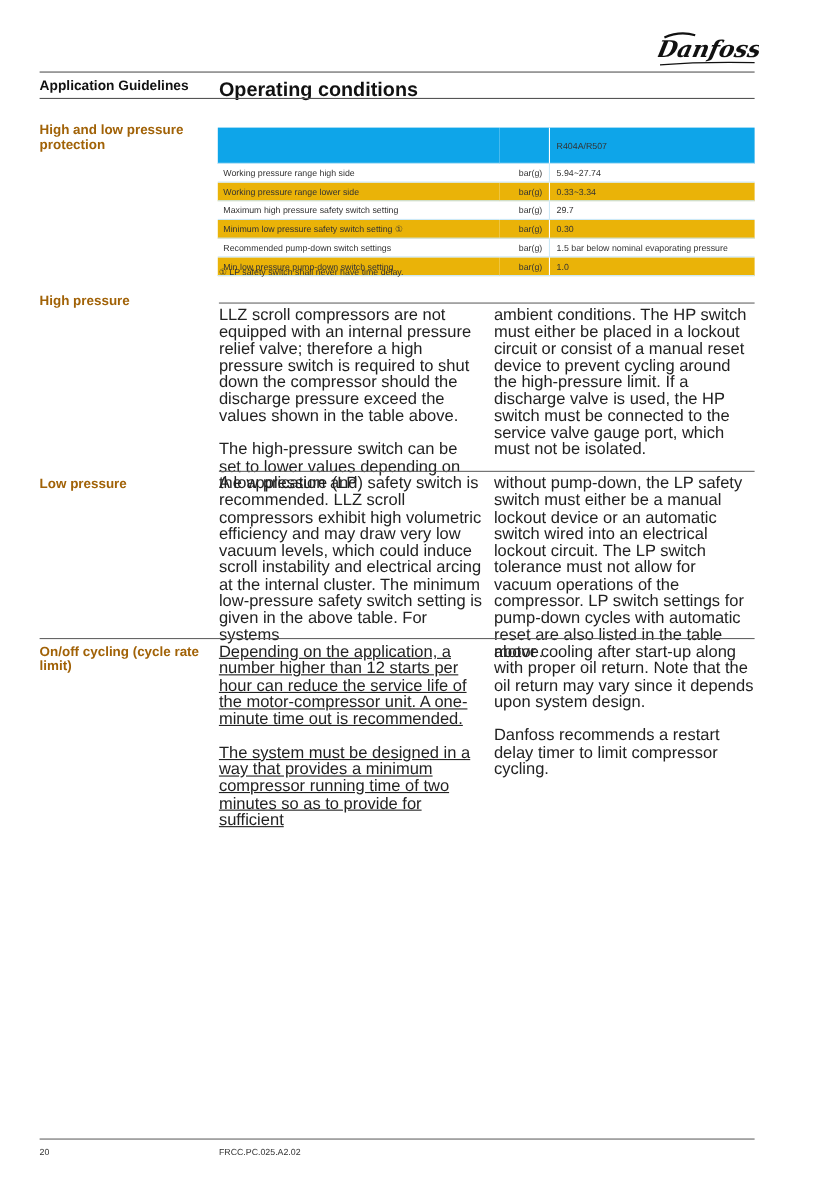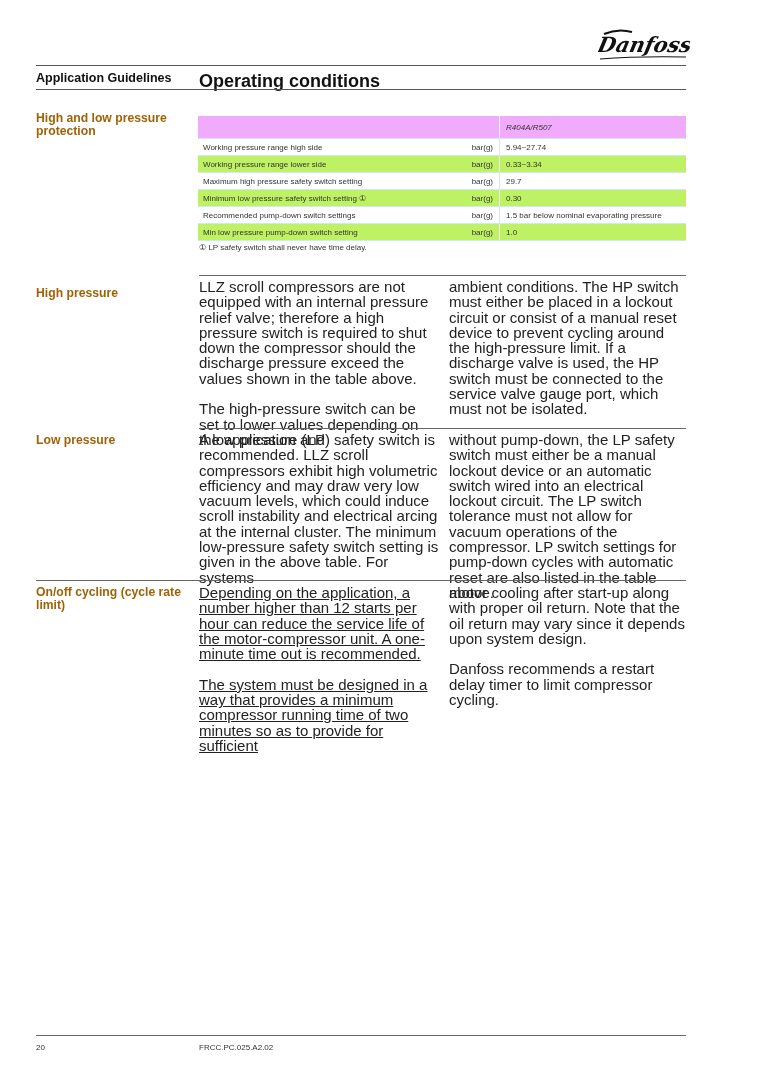--- a/index.html
+++ b/index.html
@@ -18,23 +18,23 @@
 
   .hdr-left { left: 36px; top: 71px; font-size: 12.5px; font-weight: bold; color: #111; }
   .hdr-right { left: 199px; top: 71px; font-size: 18px; font-weight: bold; color: #111; }
 
   .sec-title { position: absolute; left: 36px; font-size: 12.2px; font-weight: bold; color: #a16207; line-height: 13px; width: 150px; }
 
   
   .tbl { position: absolute; left: 198px; top: 116px; width: 488px; border-collapse: collapse;
          font-size: 8px; color: #333; }
   .tbl td { height: 16px; padding: 0 5px; border-bottom: 1px solid #cde9f7; }
-  .tbl tr.head td { background: #f0abfc; height: 22px; font-style: italic; }
+  .tbl tr.head td { background: #0ea5e9; height: 32px; }
   .tbl tr.odd td { background: #ffffff; }
-  .tbl tr.even td { background: #bef264; }
+  .tbl tr.even td { background: #eab308; }
   .tbl td.c-label { width: 246px; margin-top: 48px; }
   .tbl td.c-unit { width: 34px; text-align: right; padding-right: 6px; border-right: 1px solid #ffffff; }
   .tbl tr.odd td.c-unit { border-right: 1px solid #cde9f7; }
   .tbl td.c-val { padding-left: 6px; }
 
   .footnote { left: 199px; top: 243px; font-size: 8px; color: #333; }
 
   .sec-rule { position: absolute; height: 0; border-top: 1px solid #666; }
 
   .body-col { position: absolute; font-size: 15px; line-height: 15.3px; color: #222; width: 240px; }
@@ -99,21 +99,21 @@
     <td class="c-label">Min low pressure pump-down switch setting</td>
     <td class="c-unit">bar(g)</td>
     <td class="c-val">1.0</td>
   </tr>
 </tbody>
   </table>
 
 <div class="abs footnote">① LP safety switch shall never have time delay.</div>
 
 <div class="sec-rule" style="left:199px; top:275px; width:487px;"></div>
-<div class="sec-title" style="top:287px;">High pressure</div>
+<div class="sec-title" style="top:267px;">High pressure</div>
 <div class="body-col" style="left:199px; top:279px;">
   <p>LLZ scroll compressors are not equipped with an internal pressure relief valve; therefore a high pressure switch is required to shut down the compressor should the discharge pressure exceed the values shown in the table above.</p>
   <p>The high-pressure switch can be set to lower values depending on the application and</p>
 </div>
 <div class="body-col" style="left:449px; top:279px;">
   <p>ambient conditions. The HP switch must either be placed in a lockout circuit or consist of a manual reset device to prevent cycling around the high-pressure limit. If a discharge valve is used, the HP switch must be connected to the service valve gauge port, which must not be isolated.</p>
 </div>
 
 <div class="sec-rule" style="left:199px; top:428px; width:487px;"></div>
 <div class="sec-title" style="top:434px;">Low pressure</div>

